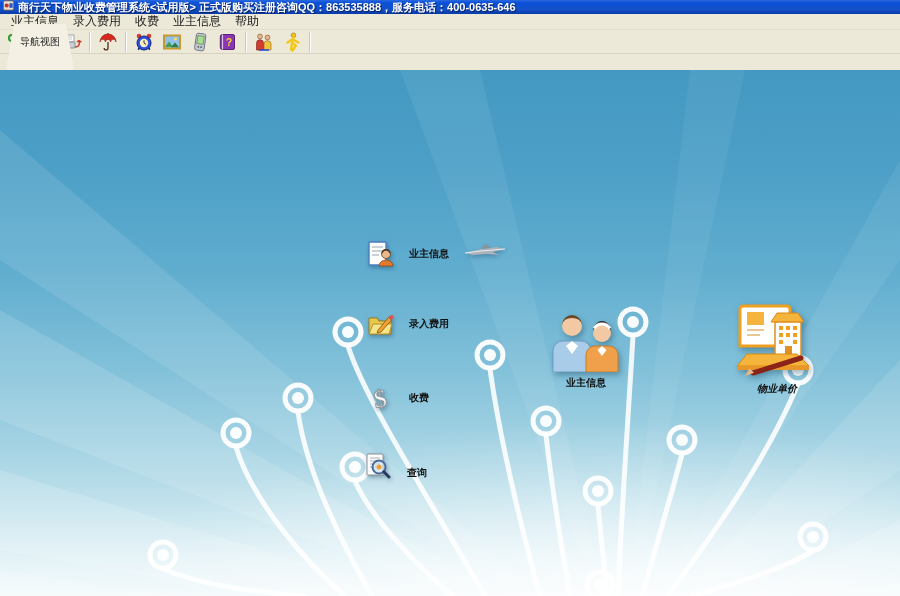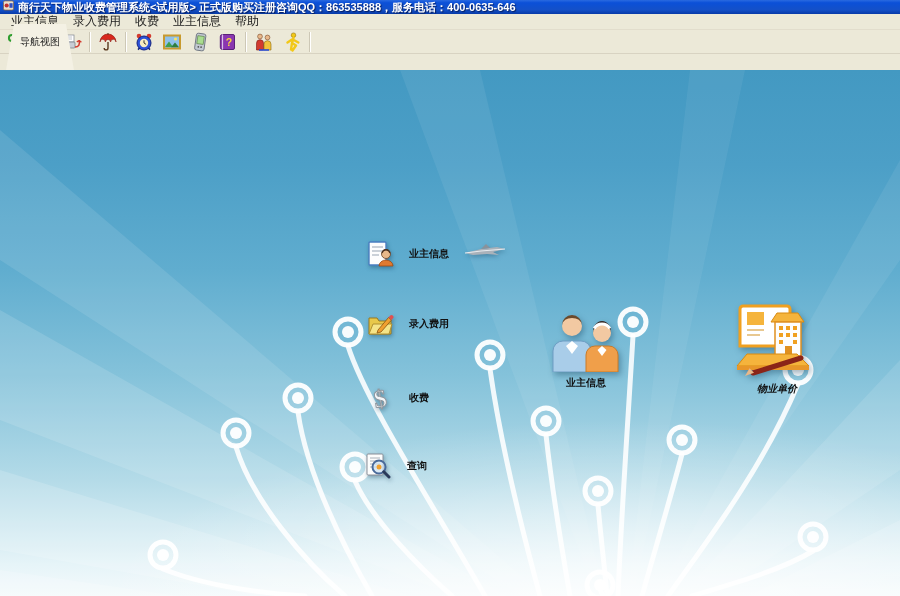--- a/index.html
+++ b/index.html
@@ -302,21 +302,21 @@
       <span class="nav-label">录入费用</span>
     </div>
 
     <div class="nav-item" style="left:366px;top:314px;">
       <svg class="nicon" width="28" height="28" viewBox="0 0 28 28">
         <text x="14" y="23" text-anchor="middle" font-size="25" font-weight="bold" fill="#f4f6f8" stroke="#8e979f" stroke-width="1" transform="rotate(-10 14 14)" font-family="Liberation Serif, serif">$</text>
       </svg>
       <span class="nav-label">收费</span>
     </div>
 
-    <div class="nav-item" style="left:364px;top:382px;">
+    <div class="nav-item" style="left:364px;top:382px;align-items:flex-end;">
       <svg class="nicon" width="28" height="28" viewBox="0 0 28 28">
         <rect x="3" y="2" width="16" height="21" rx="1" fill="#fdfdfd" stroke="#8a8f98" stroke-width="1"></rect>
         <path d="M6,6 h10 M6,9 h10 M6,12 h10 M6,15 h6" stroke="#aab0b8" stroke-width="1"></path>
         <circle cx="15" cy="15" r="6.5" fill="#cfe2f2" fill-opacity="0.75" stroke="#4a6a9a" stroke-width="2"></circle>
         <circle cx="15" cy="15" r="2.5" fill="#f0a030"></circle>
         <path d="M19.8,19.8 L25,25" stroke="#2a3a5a" stroke-width="3" stroke-linecap="round"></path>
       </svg>
       <span class="nav-label">查询</span>
     </div>
 

